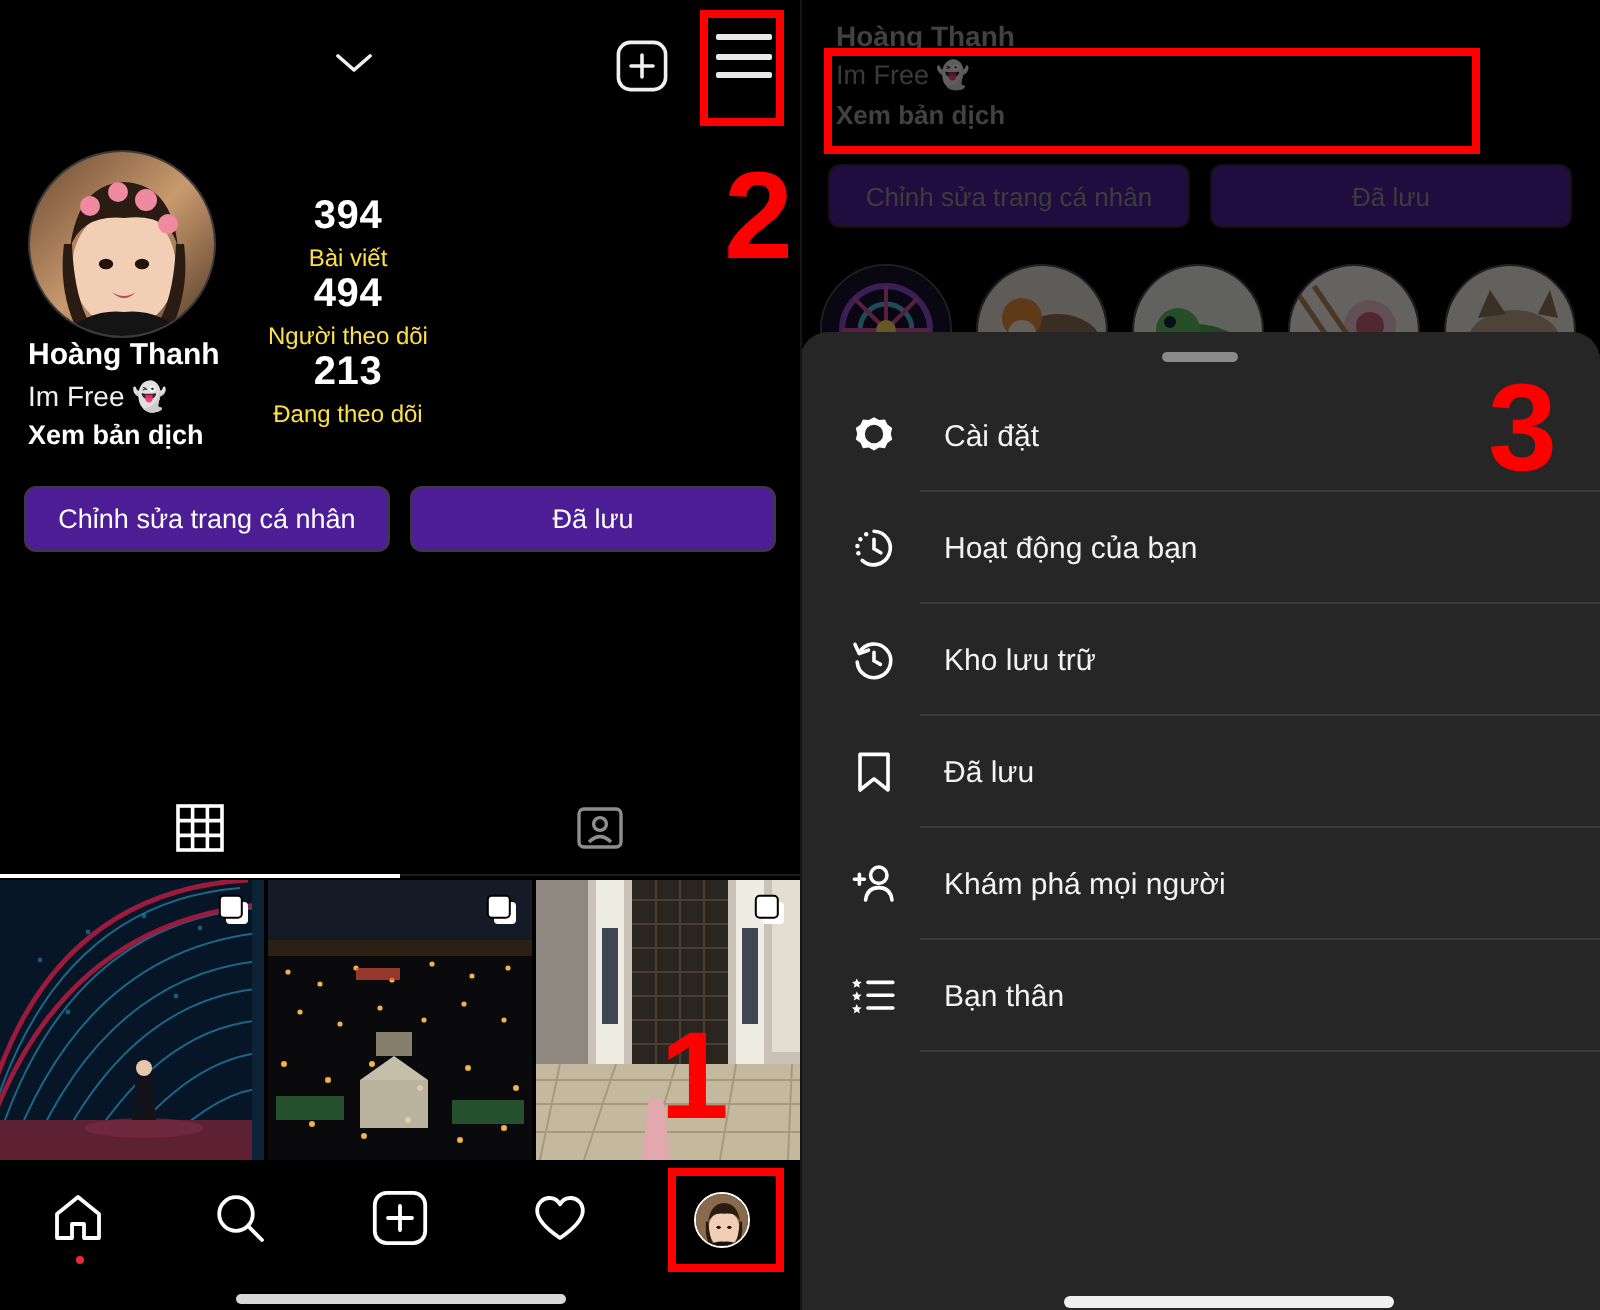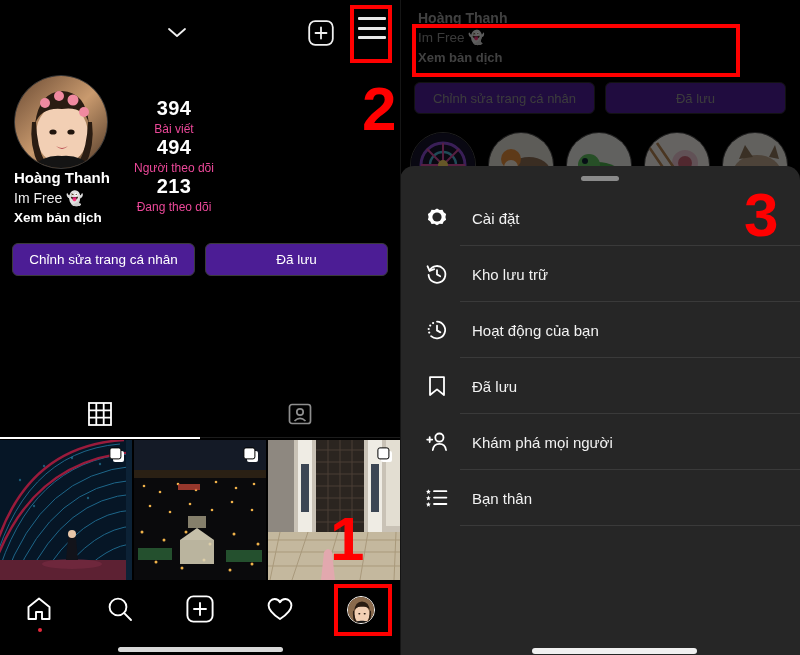--- a/index.html
+++ b/index.html
@@ -44,21 +44,21 @@
     background: #2b2018;
   }
   .av-img { position:absolute; inset:0; }
   .stats {
     position: absolute; left: 130px; top: 32px;
     width: 265px;
     display: flex; justify-content: center; flex-direction: column;
   }
   .stat { text-align: center; width: 88px; }
   .stat .num { color: #fff; font-size: 20px; font-weight: bold; letter-spacing: .3px; }
-  .stat .lbl { color: #ec4899; font-size: 12px; margin-top: 2px; white-space: nowrap; }
+  .stat .lbl { color: #fde047; font-size: 12px; margin-top: 2px; white-space: nowrap; }
 
   .bio { position: absolute; left: 14px; top: 168px; }
   .bio .name { color: #fff; font-size: 15px; font-weight: bold; line-height: 20px; }
   .bio .desc { color: #efefef; font-size: 14px; line-height: 20px; }
   .bio .trans { color: #fff; font-size: 13.5px; font-weight: bold; line-height: 20px; }
 
   .act-row {
     position: absolute; left: 12px; top: 243px;
     width: 376px; display: flex; gap: 10px;
   }
@@ -513,43 +513,43 @@
               <circle cx="12" cy="11" r="4.6" fill="#262626"></circle>
             </svg>
           </span>
           <span class="mlbl">Cài đặt</span>
           <span class="msep"></span>
         </div>
 
         <div class="mitem">
           <span class="mico">
             <svg width="24" height="24" viewBox="0 0 24 24">
-              <path d="M4.6 8.4 A8.4 8.4 0 1 1 3.6 13" stroke="#fff" stroke-width="1.8" fill="none" stroke-linecap="round"></path>
-              <path d="M2.5 4.2 L4.6 8.8 L9.2 7.1" stroke="#fff" stroke-width="1.8" fill="none" stroke-linecap="round" stroke-linejoin="round"></path>
-              <path d="M12 8.2 V12.4 L15.2 14.2" stroke="#fff" stroke-width="1.8" fill="none" stroke-linecap="round"></path>
-            </svg>
-          </span>
-          <span class="mlbl">Kho lưu trữ</span>
-          <span class="msep"></span>
-        </div>
-
-        <div class="mitem">
-          <span class="mico">
-            <svg width="24" height="24" viewBox="0 0 24 24">
               <path d="M12 3.6 A8.4 8.4 0 1 1 6.1 18.2" stroke="#fff" stroke-width="1.8" fill="none" stroke-linecap="round"></path>
               <g fill="#fff">
                   <circle cx="4.2" cy="14.6" r="1.1"></circle>
                   <circle cx="3.7" cy="11" r="1.1"></circle>
                   <circle cx="5.2" cy="7.6" r="1.1"></circle>
                   <circle cx="8.1" cy="5.1" r="1.1"></circle>
                 </g>
               <path d="M12 7.6 V12.4 L15.4 14.4" stroke="#fff" stroke-width="1.8" fill="none" stroke-linecap="round"></path>
             </svg>
           </span>
           <span class="mlbl">Hoạt động của bạn</span>
+          <span class="msep"></span>
+        </div>
+
+        <div class="mitem">
+          <span class="mico">
+            <svg width="24" height="24" viewBox="0 0 24 24">
+              <path d="M4.6 8.4 A8.4 8.4 0 1 1 3.6 13" stroke="#fff" stroke-width="1.8" fill="none" stroke-linecap="round"></path>
+              <path d="M2.5 4.2 L4.6 8.8 L9.2 7.1" stroke="#fff" stroke-width="1.8" fill="none" stroke-linecap="round" stroke-linejoin="round"></path>
+              <path d="M12 8.2 V12.4 L15.2 14.2" stroke="#fff" stroke-width="1.8" fill="none" stroke-linecap="round"></path>
+            </svg>
+          </span>
+          <span class="mlbl">Kho lưu trữ</span>
           <span class="msep"></span>
         </div>
 
 
         <div class="mitem">
           <span class="mico">
             <svg width="24" height="24" viewBox="0 0 24 24">
               <path d="M5 3.2 H19 V21 L12 15.4 L5 21 Z" stroke="#fff" stroke-width="1.8" fill="none" stroke-linejoin="round"></path>
             </svg>
           </span>

